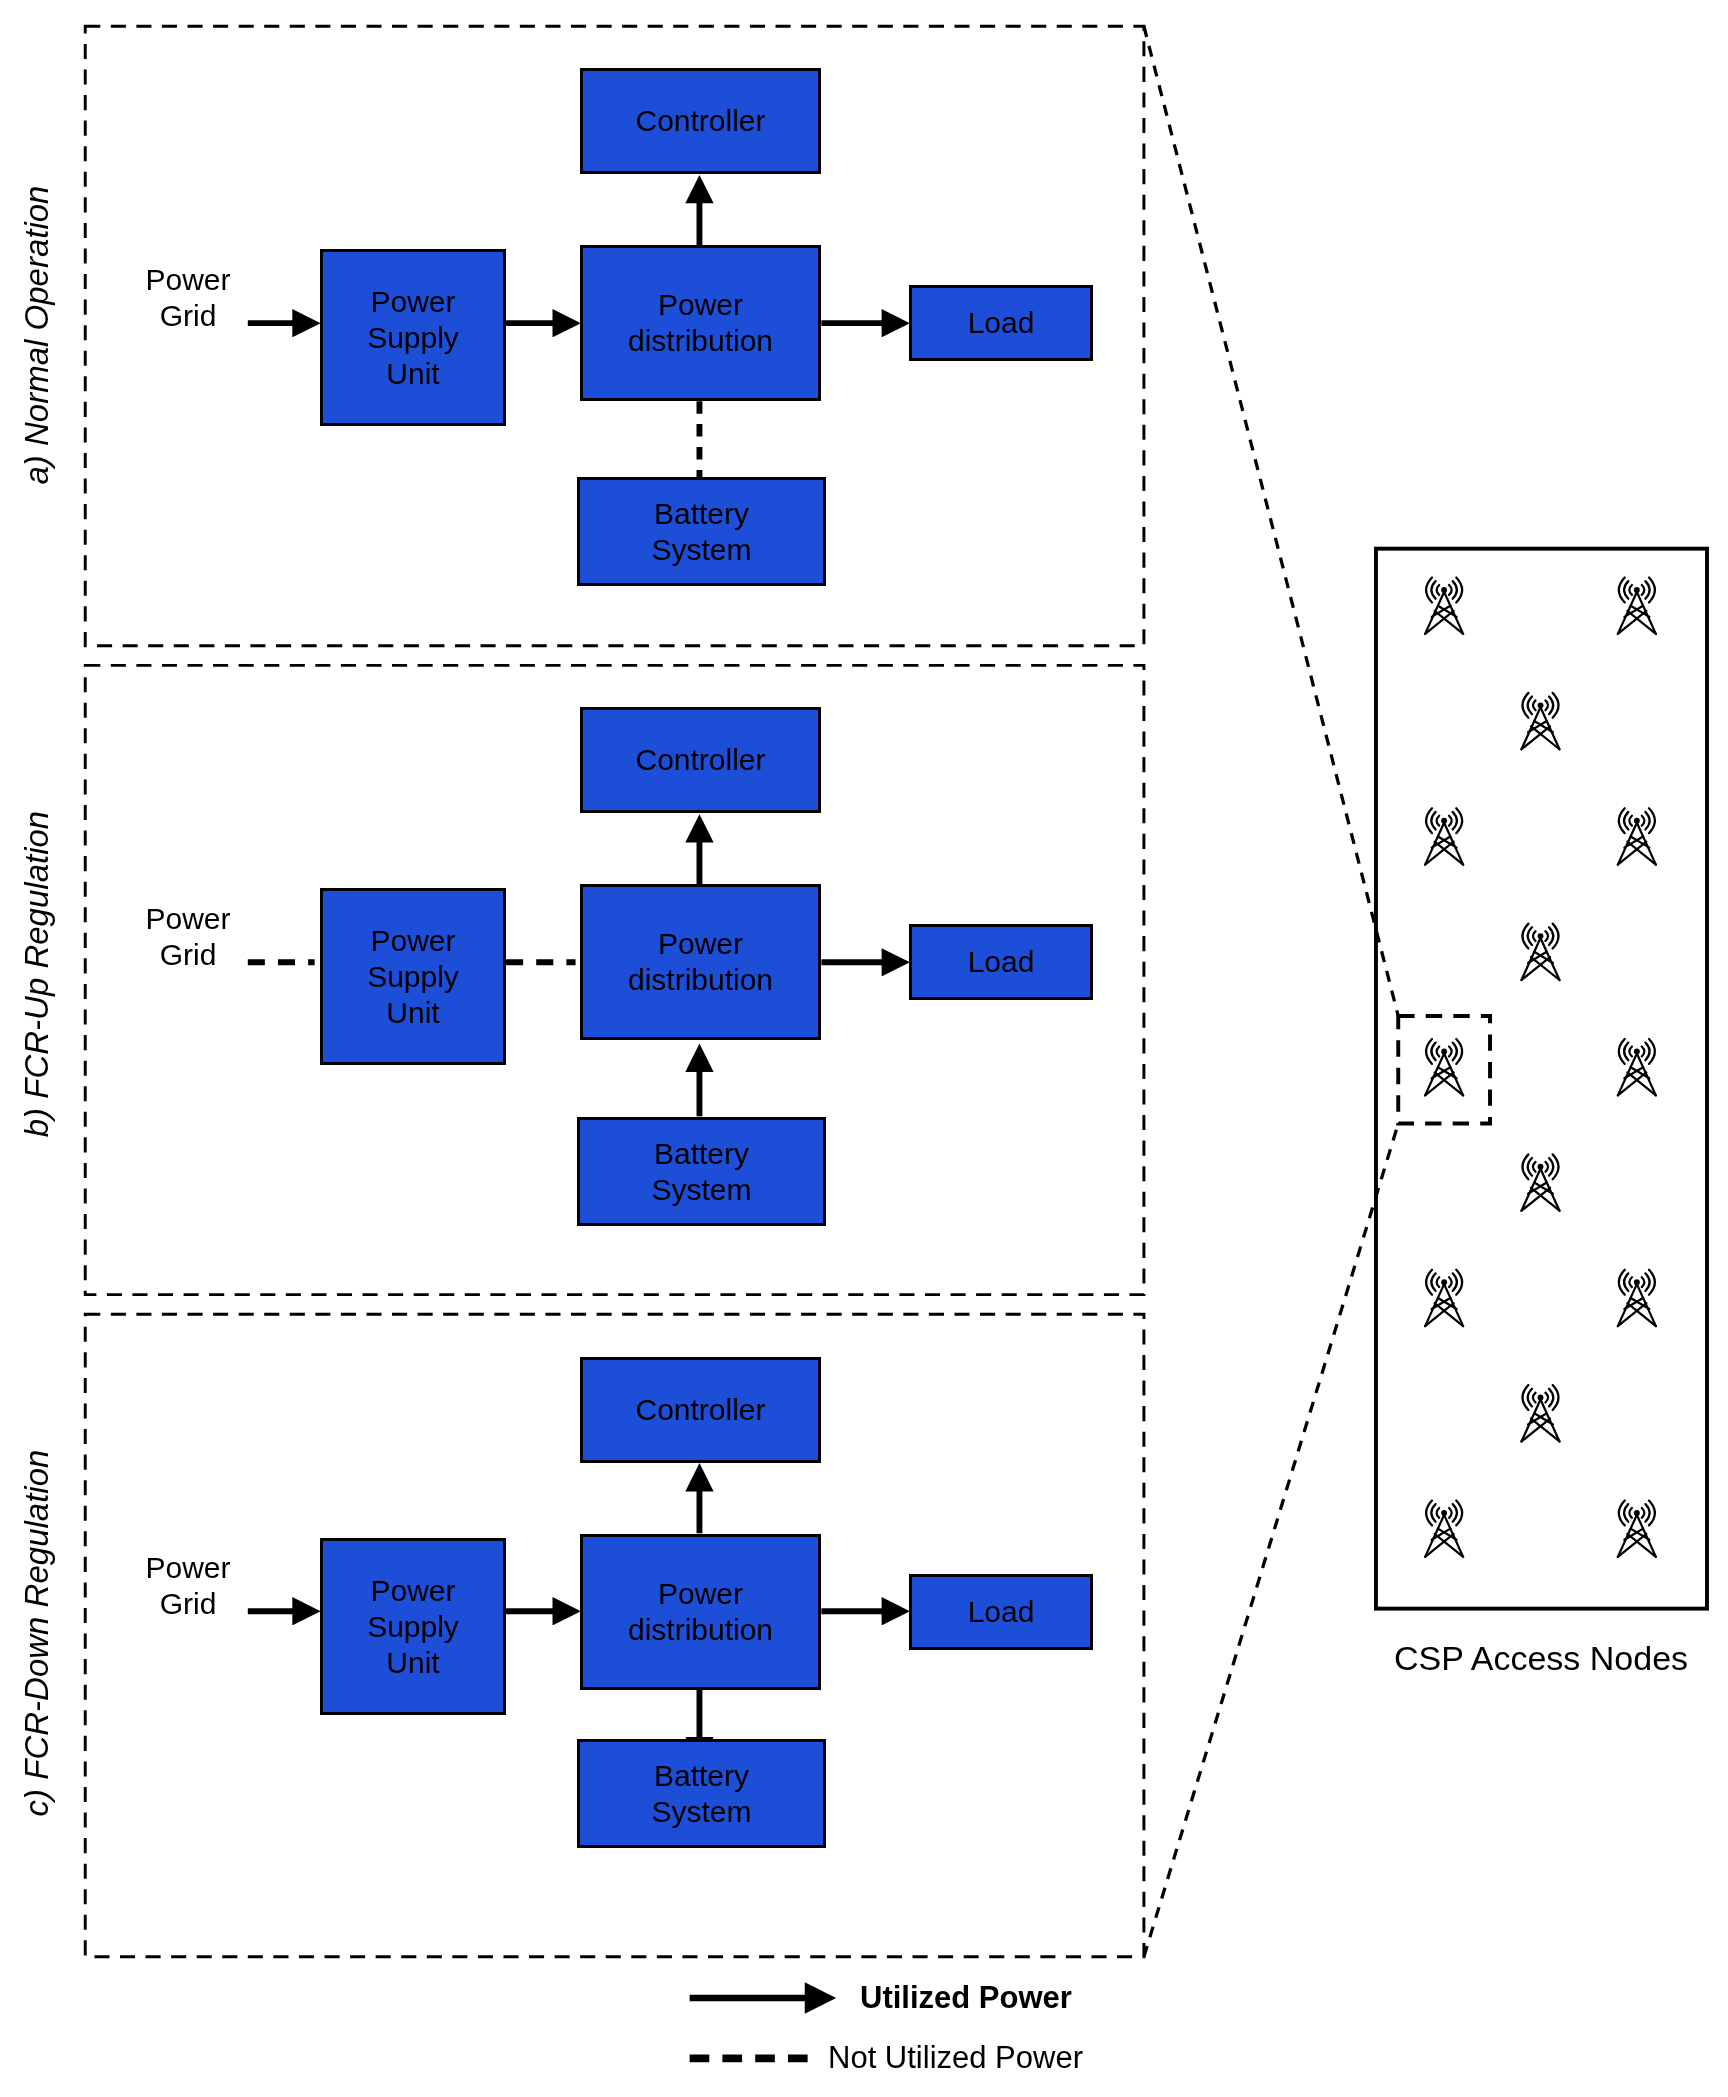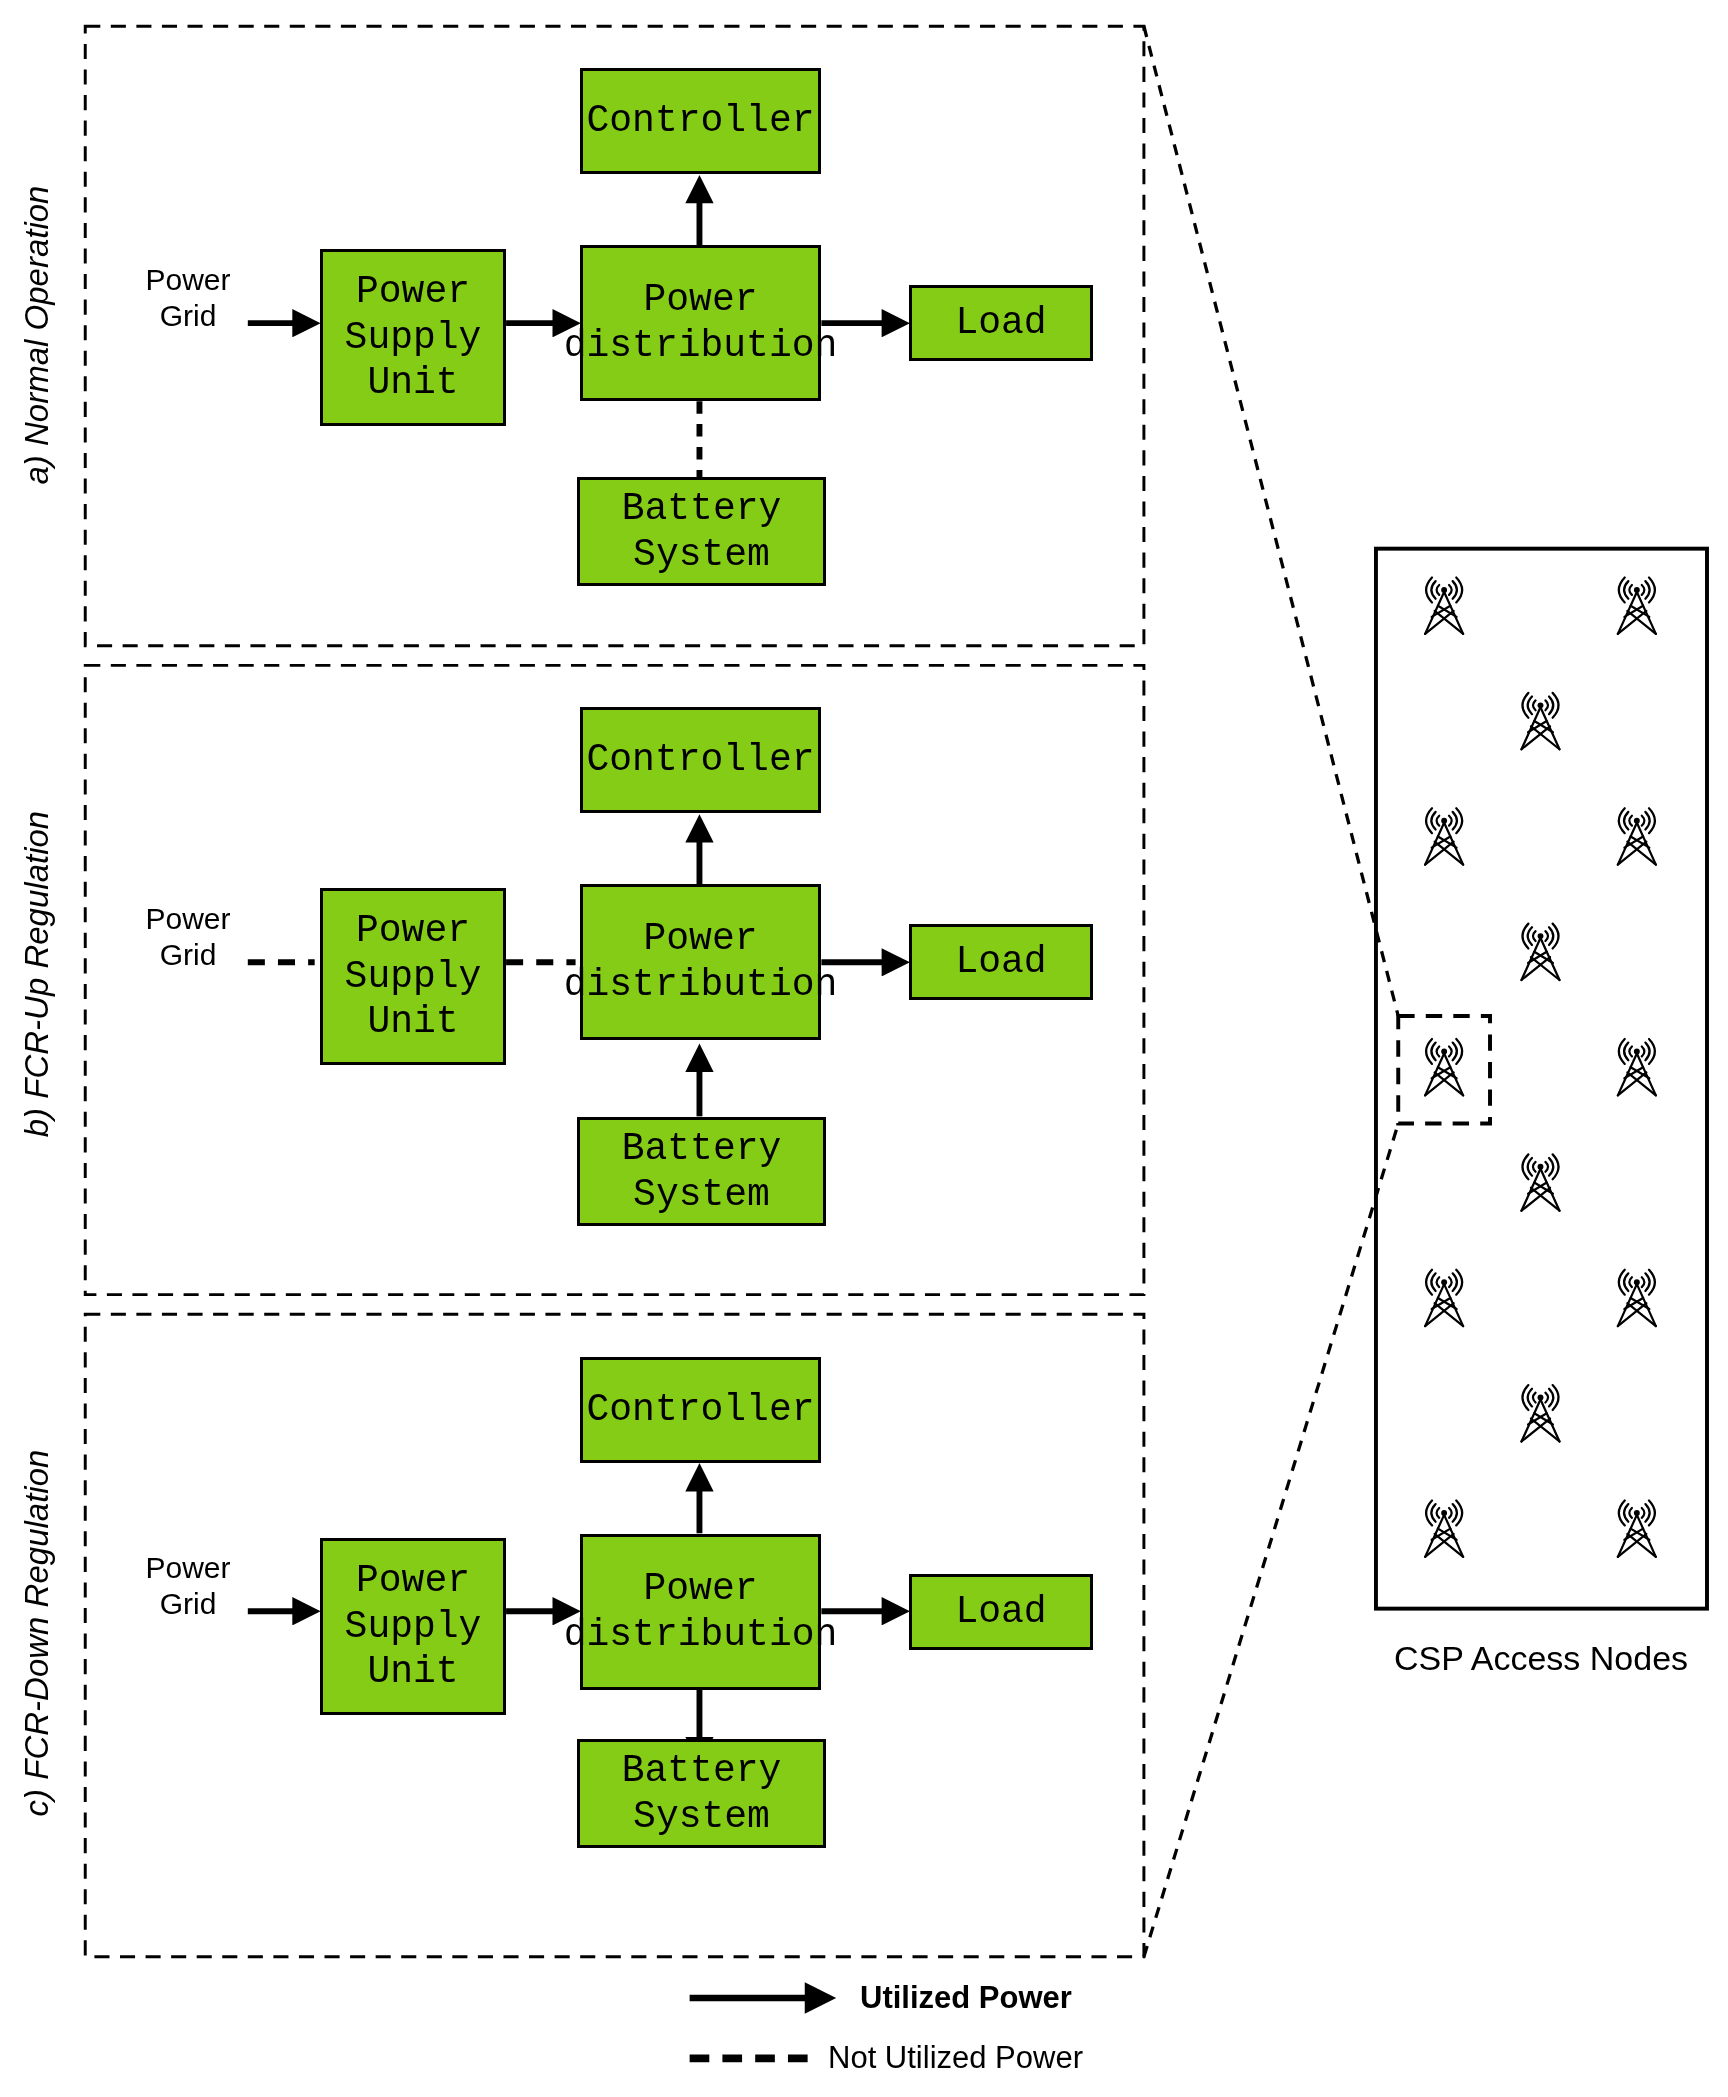--- a/index.html
+++ b/index.html
@@ -8,28 +8,27 @@
     width:1728px;height:2097px;
     background:#ffffff;
     font-family:"Liberation Sans",sans-serif;
     color:#000;
     overflow:hidden;
   }
   #wires{position:absolute;left:0;top:0;width:1728px;height:2097px;}
   .block{
     position:absolute;
     border:3.3px solid #000;
-    background:#84cc16;
+    background:#1d4ed8;
     display:flex;align-items:center;justify-content:center;
     text-align:center;
-    font-size:38px;line-height:1.2;
+    font-size:30px;line-height:1.2;
     white-space:pre-line;
     box-sizing:border-box;
     z-index:2;
-    font-family:Liberation Mono, monospace;
   }
   .floating-label{
     position:absolute;
     display:flex;align-items:center;justify-content:center;
     text-align:center;
     font-size:30px;line-height:1.2;
     white-space:pre-line;
     z-index:2;
   }
   .section-label{

